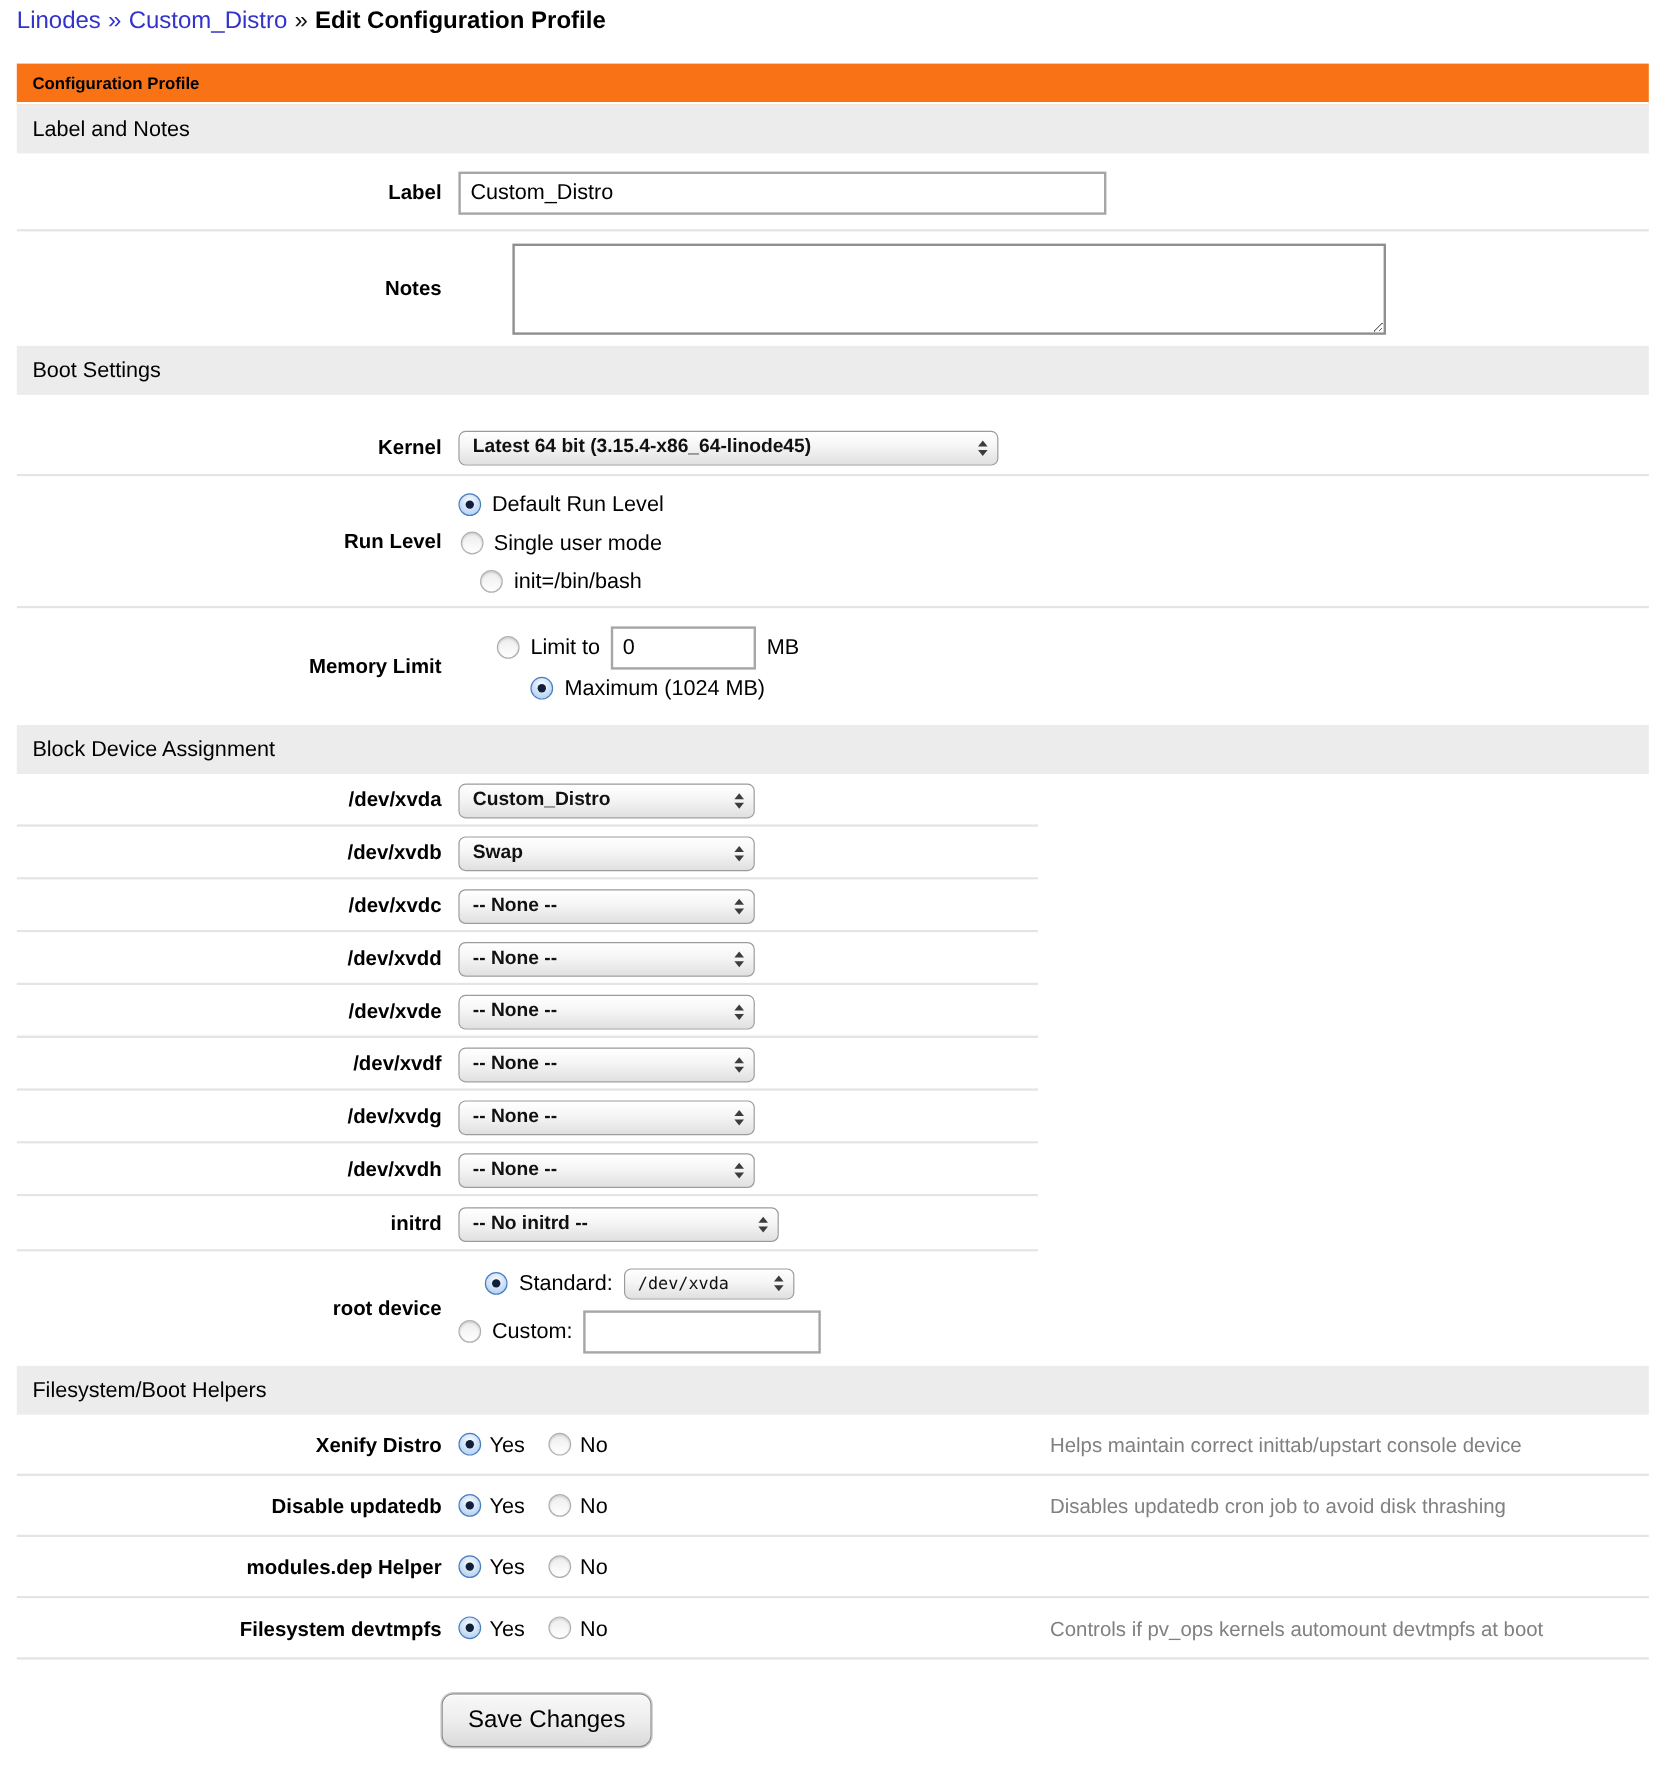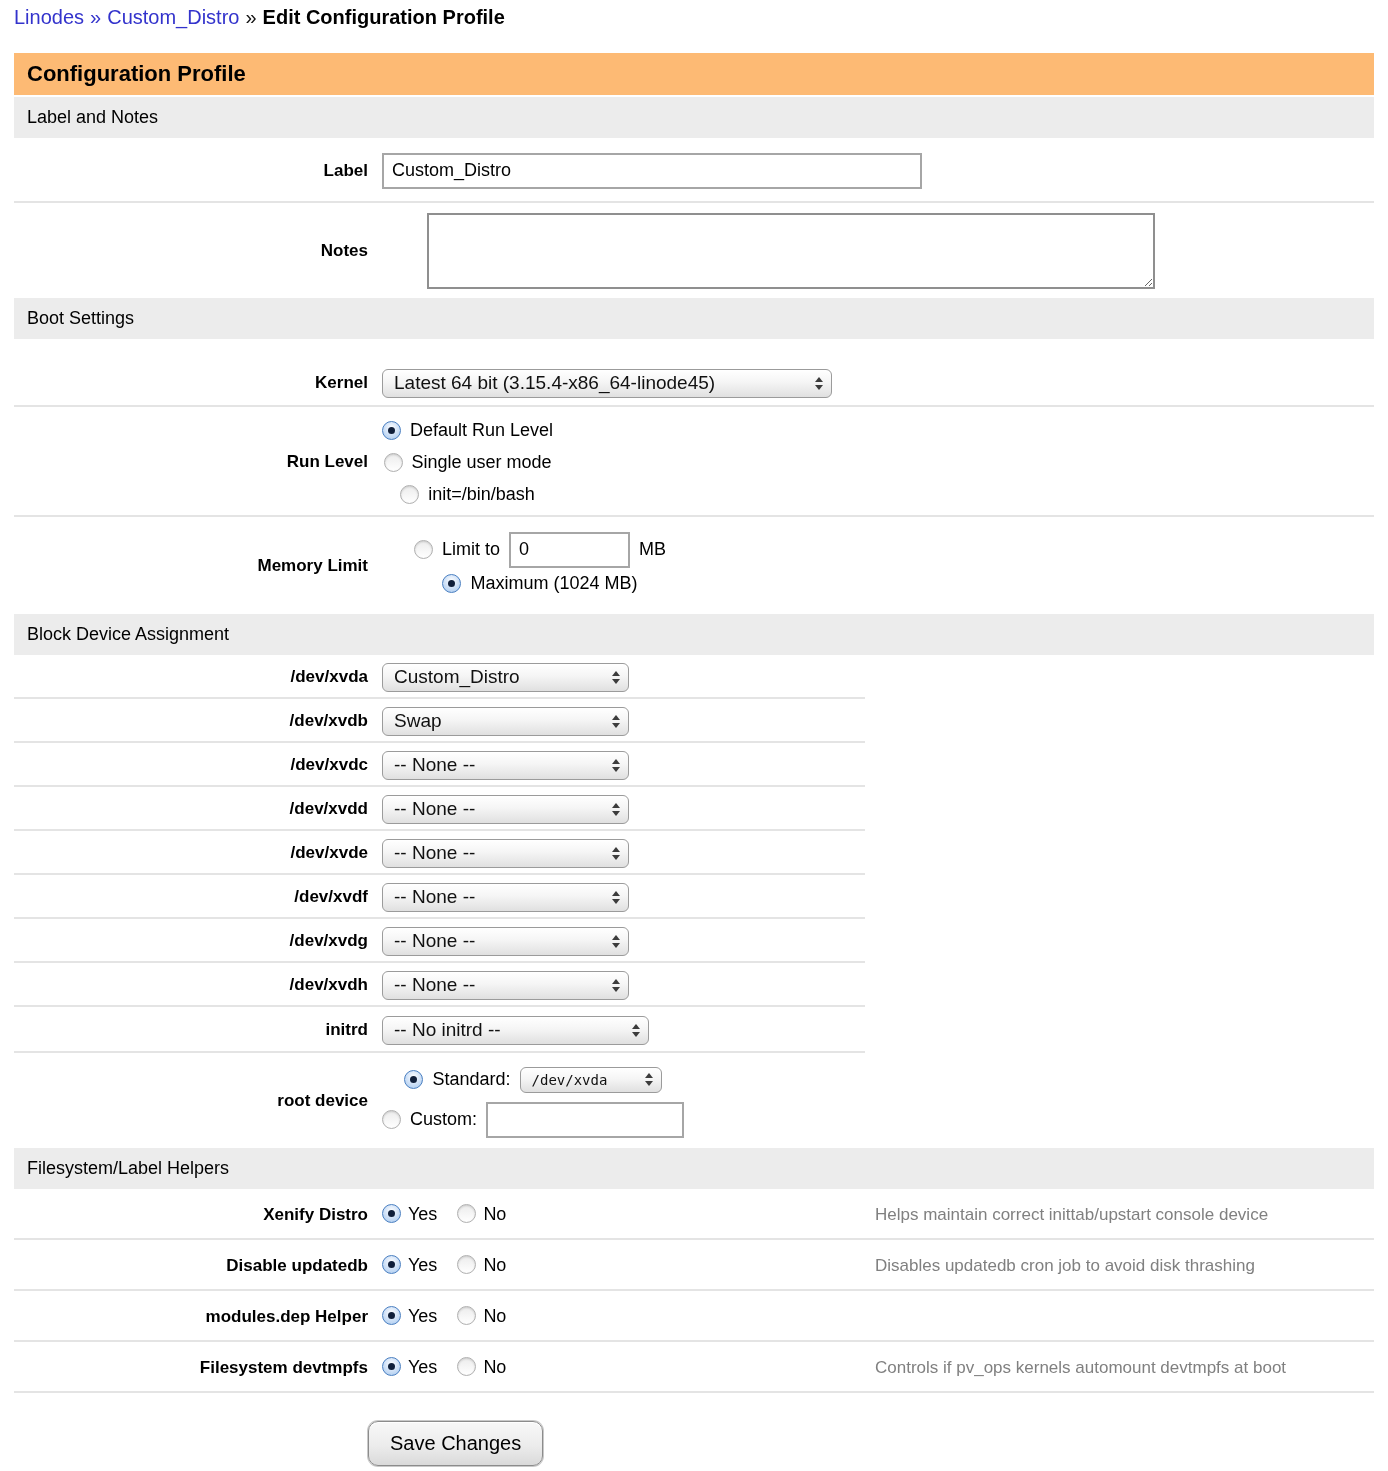--- a/index.html
+++ b/index.html
@@ -13,21 +13,21 @@
   .breadcrumb { padding:6px 0 0 14px; font-size:20px; margin-bottom:24px; }
   .breadcrumb a { color:#3333cc; text-decoration:none; cursor:pointer; }
   .breadcrumb .sep { padding:0 6px; }
   .breadcrumb .sep-blue { color:#3333cc; }
   .breadcrumb .sep-dark { color:#111; }
   .breadcrumb .current { font-weight:bold; color:#000; }
 
   
   .cfg-table { margin:0 14px; width:1360px; }
   .table-header {
-    background:#fdba74; font-weight:bold; font-size:22px;
+    background:#f97316; font-weight:bold; font-size:14px;
     padding:8px 13px; border-bottom:2px solid #fff;
   }
   .section-bar { background:#ececec; font-size:18px; padding:10px 13px; }
 
   .row { display:flex; align-items:center; position:relative; background:#fff; }
   .row::after {
     content:""; position:absolute; left:0; bottom:0; height:2px;
     background:#e4e4e4;  right:0;
   }
   .row.no-line::after { display:none; }
@@ -61,21 +61,21 @@
   textarea.notes-area {
     width:728px; height:76px; border:2px solid #8f8f8f;
     font-family:inherit; font-size:16px; padding:4px 6px; resize:both;
   }
 
   .mac-select {
     display:inline-flex; align-items:center; justify-content:space-between;
     height:29px; border:1px solid #9b9b9b; border-radius:6px; cursor:default;
     background:linear-gradient(180deg,#ffffff 0%,#f5f5f5 45%,#e0e0e0 100%);
     box-shadow:inset 0 1px 0 #fff; padding:0 8px 0 11px;
-    font-size:19px; font-weight:normal; color:#111;
+    font-size:16px; font-weight:bold; color:#111;
   }
   .sel-kernel { width:450px; }
   .sel-device { width:247px; }
   .sel-initrd { width:267px; }
   .sel-root   { width:142px; height:26px; font-size:14px;
                 font-family:"DejaVu Sans Mono", monospace; font-weight:normal; }
   .stepper-icon { display:flex; flex-direction:column; align-items:center;
                   gap:3px; margin-left:8px; flex:none; }
   .stepper-icon::before { content:""; border-left:4px solid transparent;
     border-right:4px solid transparent; border-bottom:5px solid #3c3c3c; }
@@ -289,21 +289,21 @@
         </span>
       </div>
       <div class="opt-line">
         <span class="radio"></span>
         <span>Custom:</span>
         <input type="text" class="text-input input-custom" value="" style="">
       </div>
     </div>
   </div>
 
-  <div class="section-bar">Filesystem/Label Helpers</div>
+  <div class="section-bar">Filesystem/Boot Helpers</div>
 
   <div class="row row-helper">
     <div class="cell-label">Xenify Distro</div>
     <div class="cell-control yn-group">
       <span class="radio checked"></span>
       <span>Yes</span>
       <span class="gap"></span>
       <span class="radio"></span>
       <span>No</span>
     </div>

